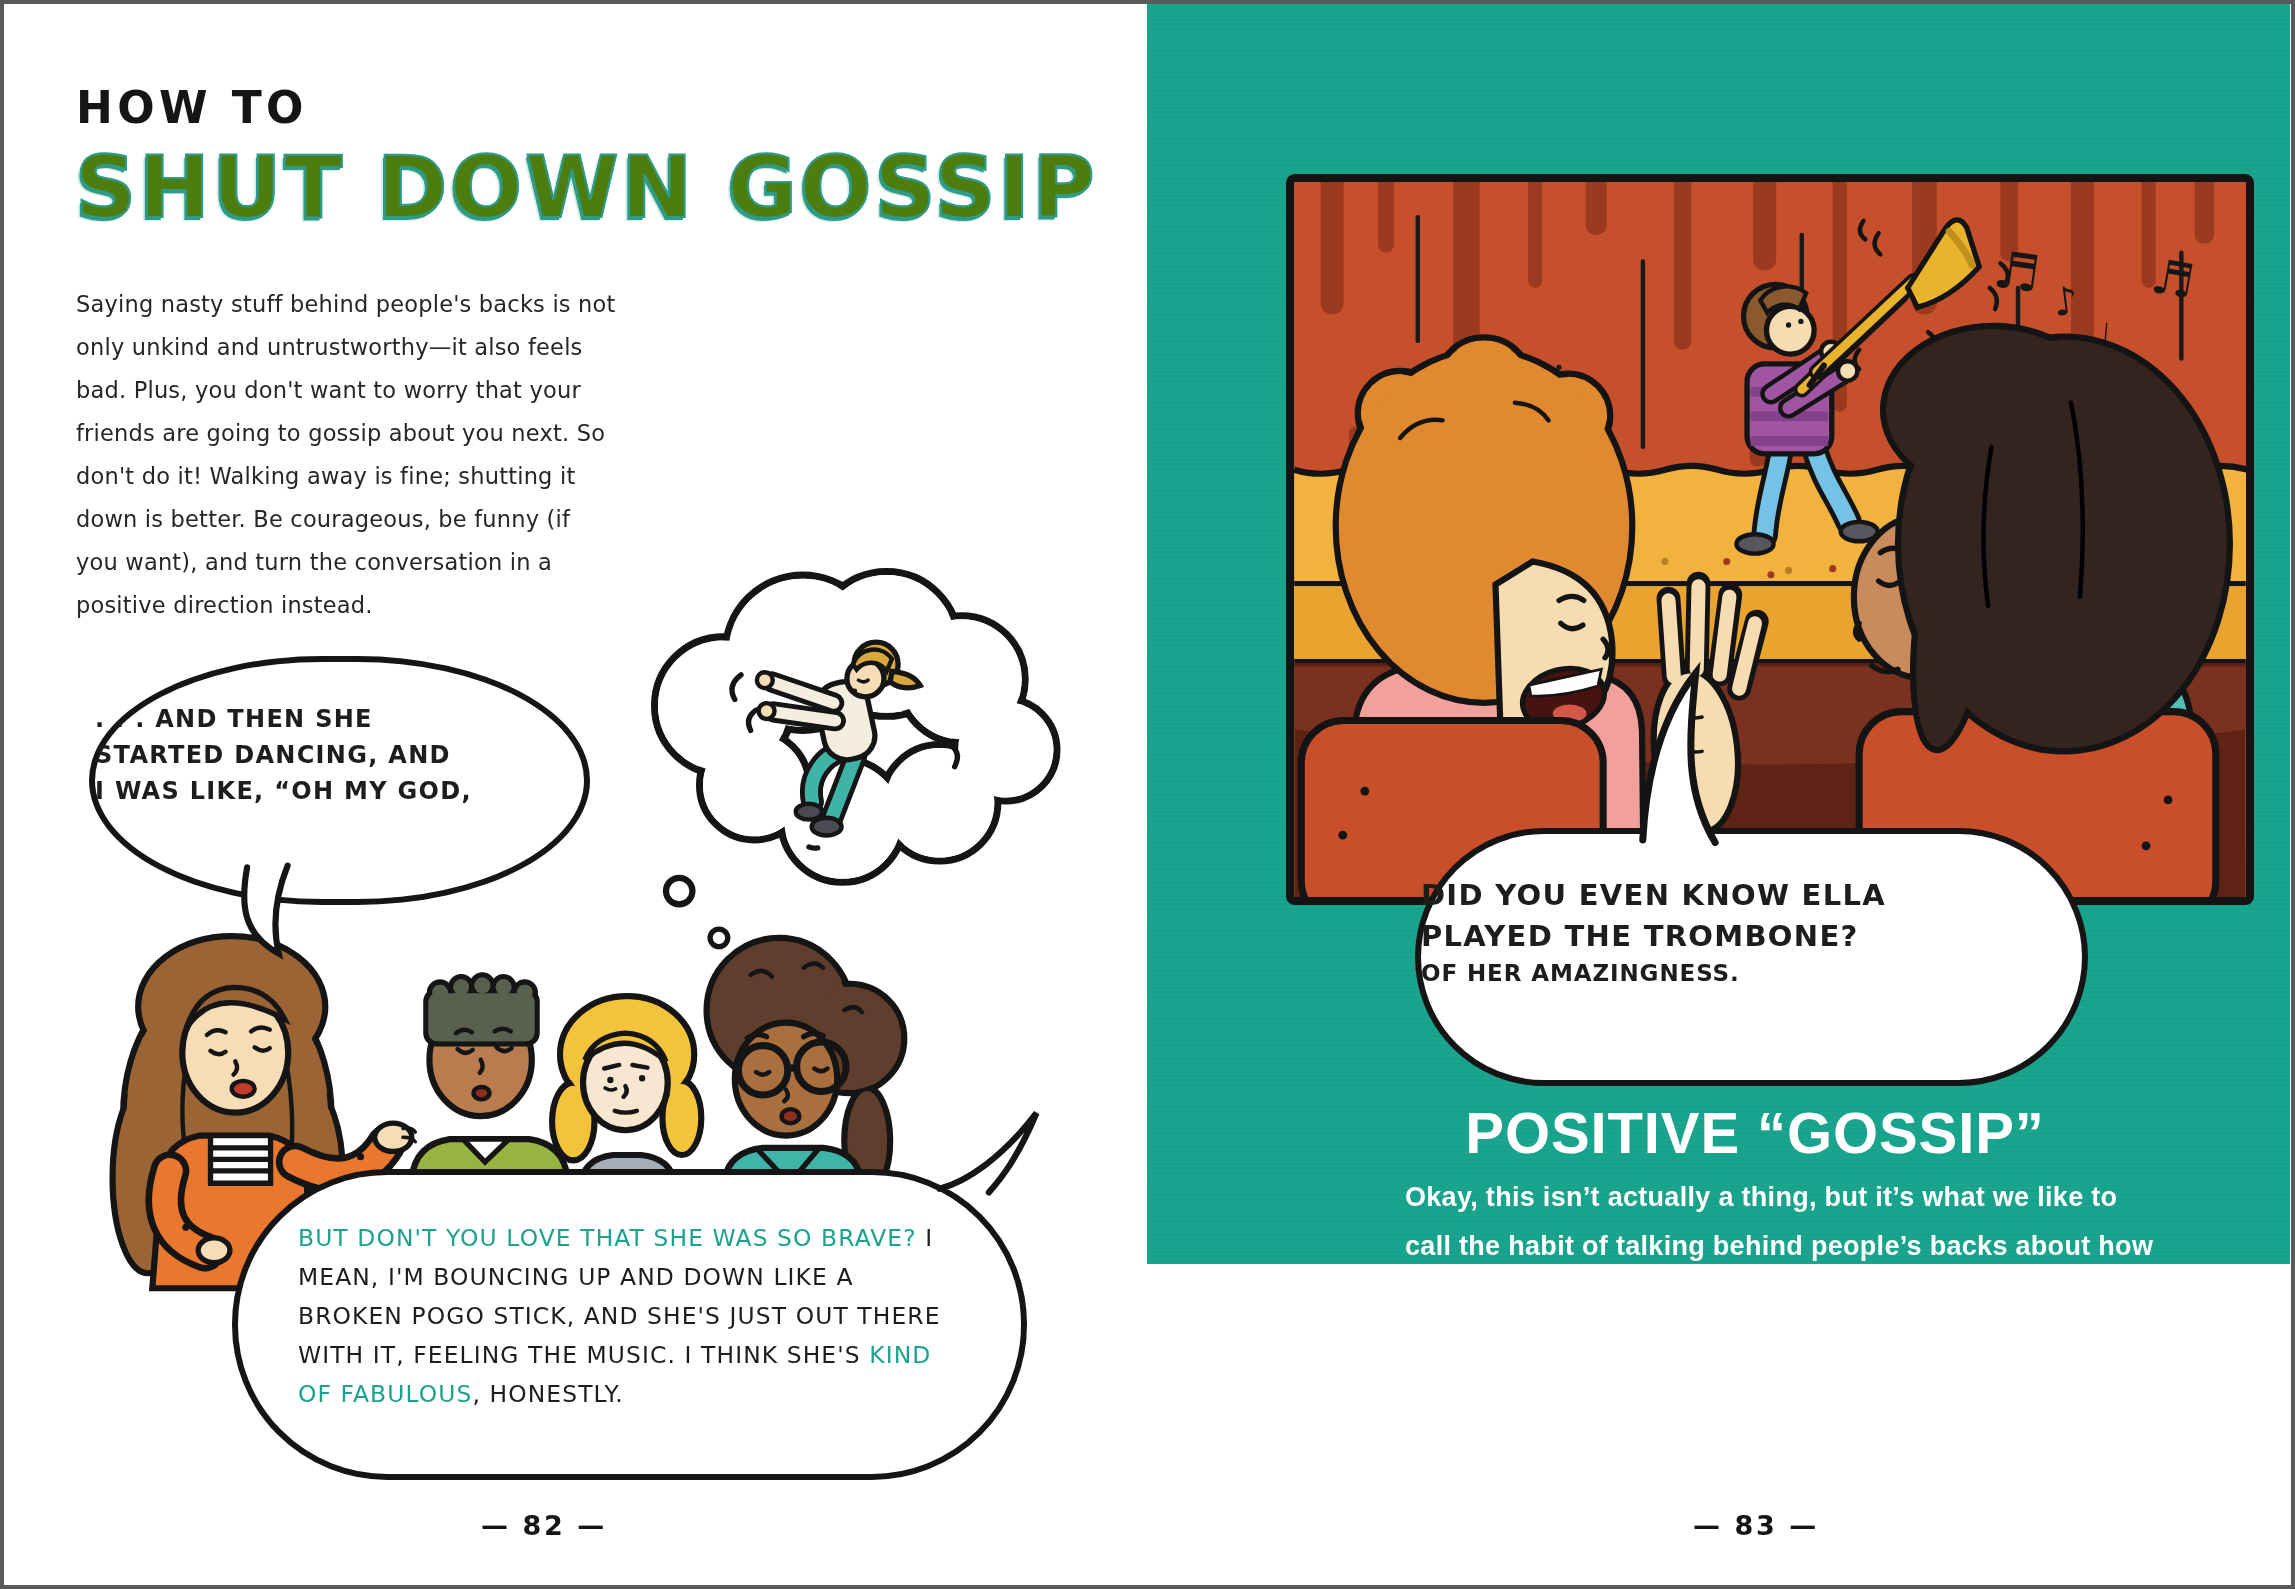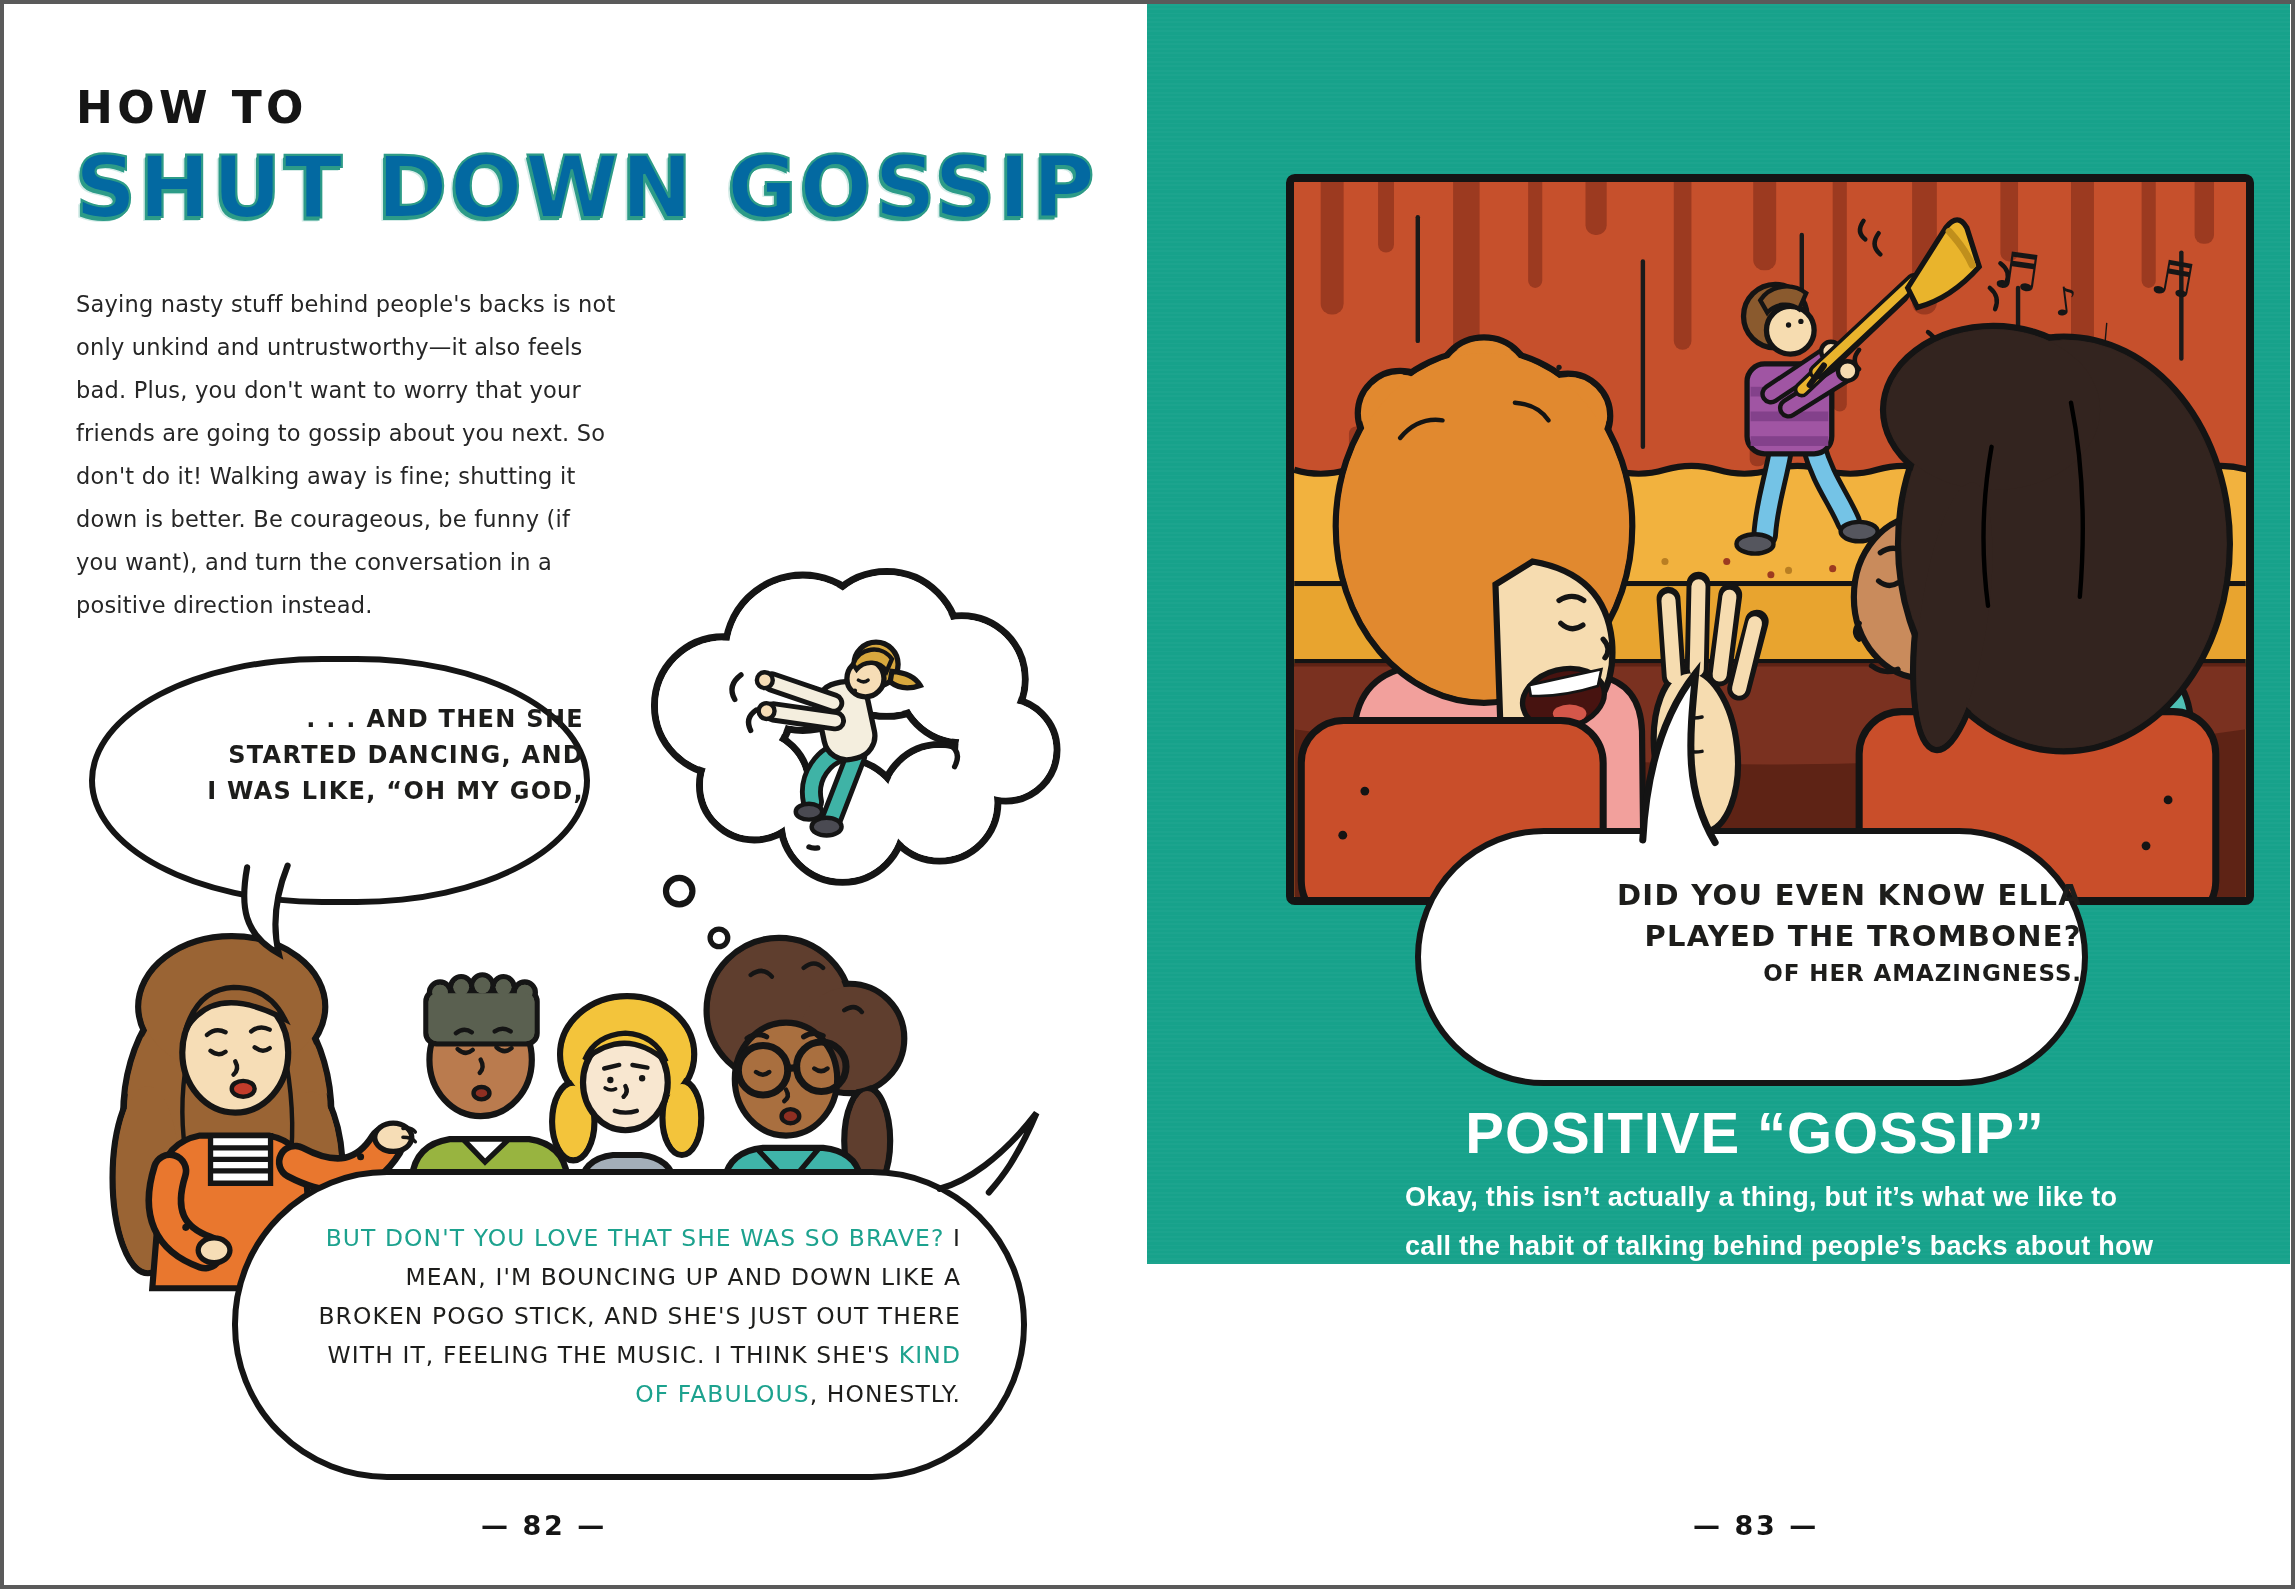--- a/index.html
+++ b/index.html
@@ -3,24 +3,24 @@
 <meta charset="utf-8">
 <style>
   html,body{margin:0;padding:0;background:#333;}
   .spread{position:relative;width:2295px;height:1589px;background:#ffffff;border:4.4px solid #5a5a5a;box-sizing:border-box;overflow:hidden;font-family:"DejaVu Sans",sans-serif;}
   .page{position:absolute;top:0;height:1260px;}
   .page.left{left:0;width:1143px;background:#ffffff;}
   .page.right{left:1143px;width:1143px;background:#17A28B;background-image:repeating-linear-gradient(0deg,rgba(255,255,255,.025) 0 1.8px,transparent 1.8px 4.4px);}
   .abs{position:absolute;}
   
   .kicker{left:72px;top:78px;font-size:44px;font-weight:700;color:#151515;letter-spacing:4.4px;}
-  .big-title{left:71px;top:134px;font-size:85px;font-weight:700;letter-spacing:2.6px;color:#0369a1;-webkit-text-stroke:2.2px #2D9B87;text-shadow:-3.5px 4.4px 0 #2f9e8a33, -1.8px 2.6px 0 #2D9B87;}
+  .big-title{left:71px;top:134px;font-size:85px;font-weight:700;letter-spacing:2.6px;color:#4d7c0f;-webkit-text-stroke:2.2px #2D9B87;text-shadow:-3.5px 4.4px 0 #2f9e8a33, -1.8px 2.6px 0 #2D9B87;}
   .intro{left:72px;top:279px;width:540px;font-size:22.5px;line-height:43px;color:#262626;letter-spacing:0.2px;margin:0;}
   
-  .bubble{background:#fff;border:6.2px solid #151515;box-sizing:border-box;text-align:right;color:#1d1d1b;z-index:3;}
+  .bubble{background:#fff;border:6.2px solid #151515;box-sizing:border-box;text-align:left;color:#1d1d1b;z-index:3;}
   .bubble .bline{font-weight:700;}
   .b1{left:85px;top:652px;width:501px;height:249px;border-radius:247px/132px;padding-top:39px;}
   .b1 .bline{font-size:24px;line-height:36px;letter-spacing:1.3px;}
   .b2{left:228px;top:1165px;width:795px;height:311px;border-radius:155px;padding:44px 60px;font-weight:400;font-size:23.4px;line-height:39px;letter-spacing:1.1px;}
   .tealtext{color:#1CA28E;}
   .b3{left:268px;top:824px;width:673px;height:258px;border-radius:132px;padding-top:41px;}
   .b3 .bline-lg{font-size:29px;line-height:41px;letter-spacing:1.3px;font-weight:700;}
   .b3 .bline-sm{font-size:23px;line-height:33px;letter-spacing:0.9px;font-weight:700;margin-top:7px;}
   .b3 .bline-sm2{font-size:23px;line-height:33px;letter-spacing:0.9px;font-weight:700;}
   .tail{z-index:4;pointer-events:none;}

